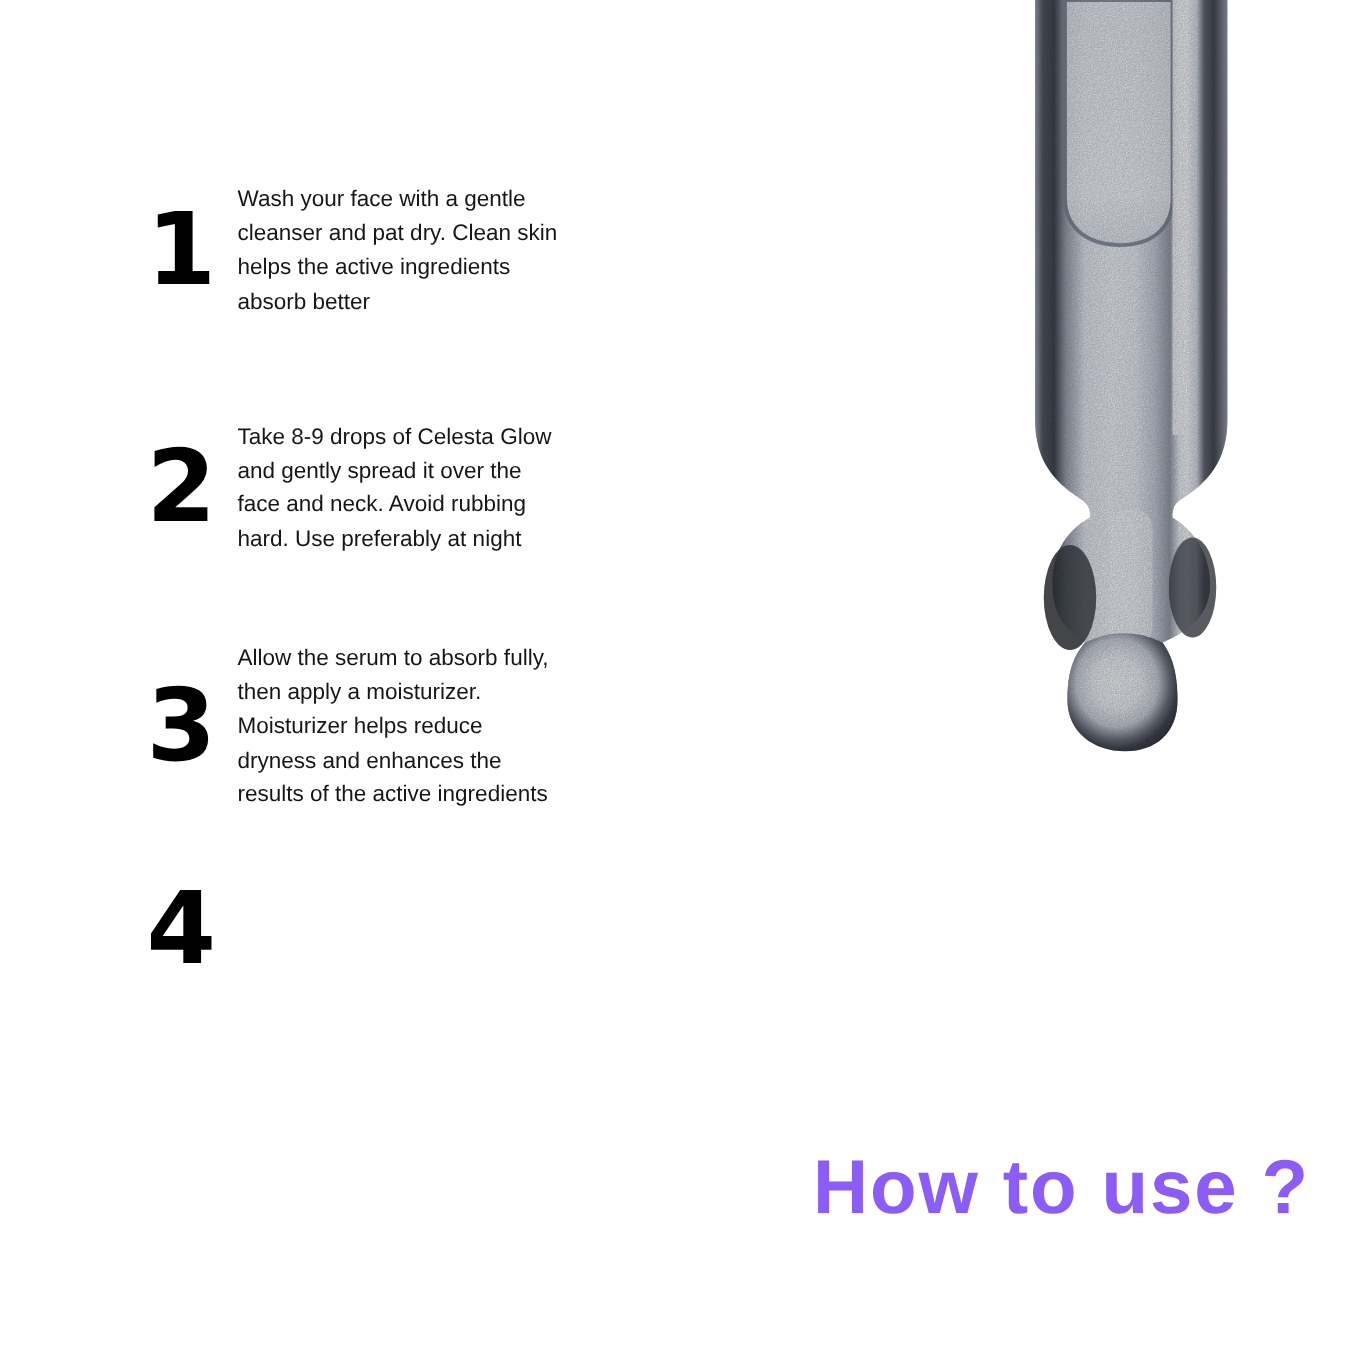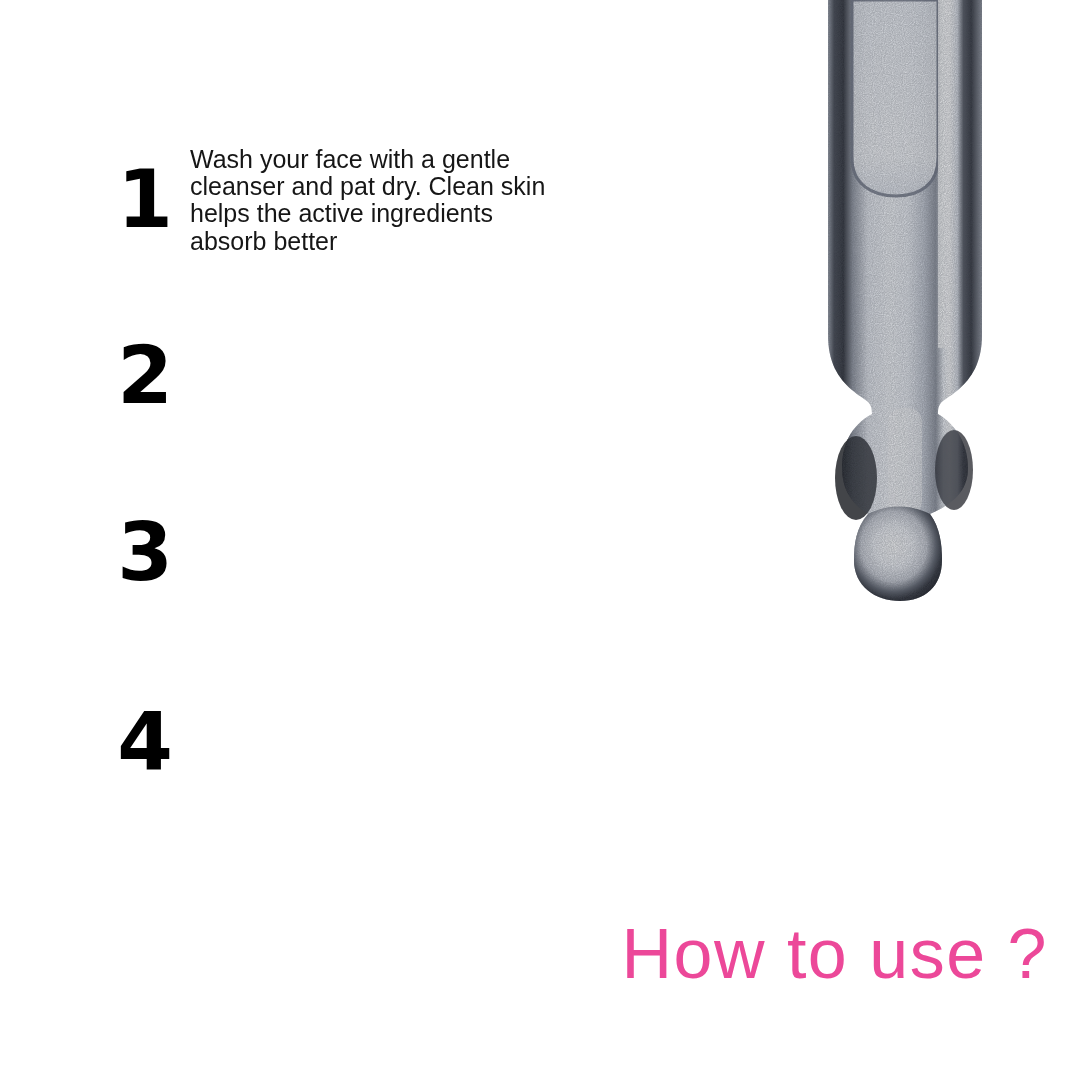--- a/index.html
+++ b/index.html
@@ -14,33 +14,33 @@
   .step{position:absolute;left:98px;display:flex;align-items:center;}
   .step-number{
     width:92px;flex:0 0 92px;text-align:center;
     font-family:"DejaVu Sans",sans-serif;
     font-weight:800;font-size:80px;line-height:1;
     letter-spacing:-2px;color:#000000;
   }
   .step-text{
     white-space:pre-line;
     width:380px;
-    font-size:25px;line-height:27.2px;
+    font-size:18px;line-height:27.2px;
     color:#161616;
   }
   #step-1{top:146px;}
   #step-2{top:336px;}
   #step-3{top:513px;}
   #step-4{top:703px;}
 
   
   .title{
     position:absolute;top:914px;right:32px;
-    font-size:70px;font-weight:400;letter-spacing:1.5px;
-    color:#ec4899;
+    font-size:61px;font-weight:700;letter-spacing:1.5px;
+    color:#8b5cf6;
   }
 
   
   .dropper{position:absolute;left:788px;top:0;width:292px;height:610px;}
   .dropper svg{display:block;width:292px;height:610px;}
 </style>
 </head>
 <body>
 
 <div class="canvas">
@@ -48,23 +48,32 @@
   <div class="steps">
     <div class="step" id="step-1">
       <div class="step-number">1</div>
       <div class="step-text">Wash your face with a gentle
 cleanser and pat dry. Clean skin
 helps the active ingredients
 absorb better</div>
     </div>
     <div class="step" id="step-2">
       <div class="step-number">2</div>
+      <div class="step-text">Take 8-9 drops of Celesta Glow
+and gently spread it over the
+face and neck. Avoid rubbing
+hard. Use preferably at night</div>
     </div>
     <div class="step" id="step-3">
       <div class="step-number">3</div>
+      <div class="step-text">Allow the serum to absorb fully,
+then apply a moisturizer.
+Moisturizer helps reduce
+dryness and enhances the
+results of the active ingredients</div>
     </div>
     <div class="step" id="step-4">
       <div class="step-number">4</div>
     </div>
   </div>
 
   <div class="dropper">
     <svg viewBox="0 0 292 610" xmlns="http://www.w3.org/2000/svg">
       <defs>
         <linearGradient id="glassX" x1="0" y1="0" x2="1" y2="0">

